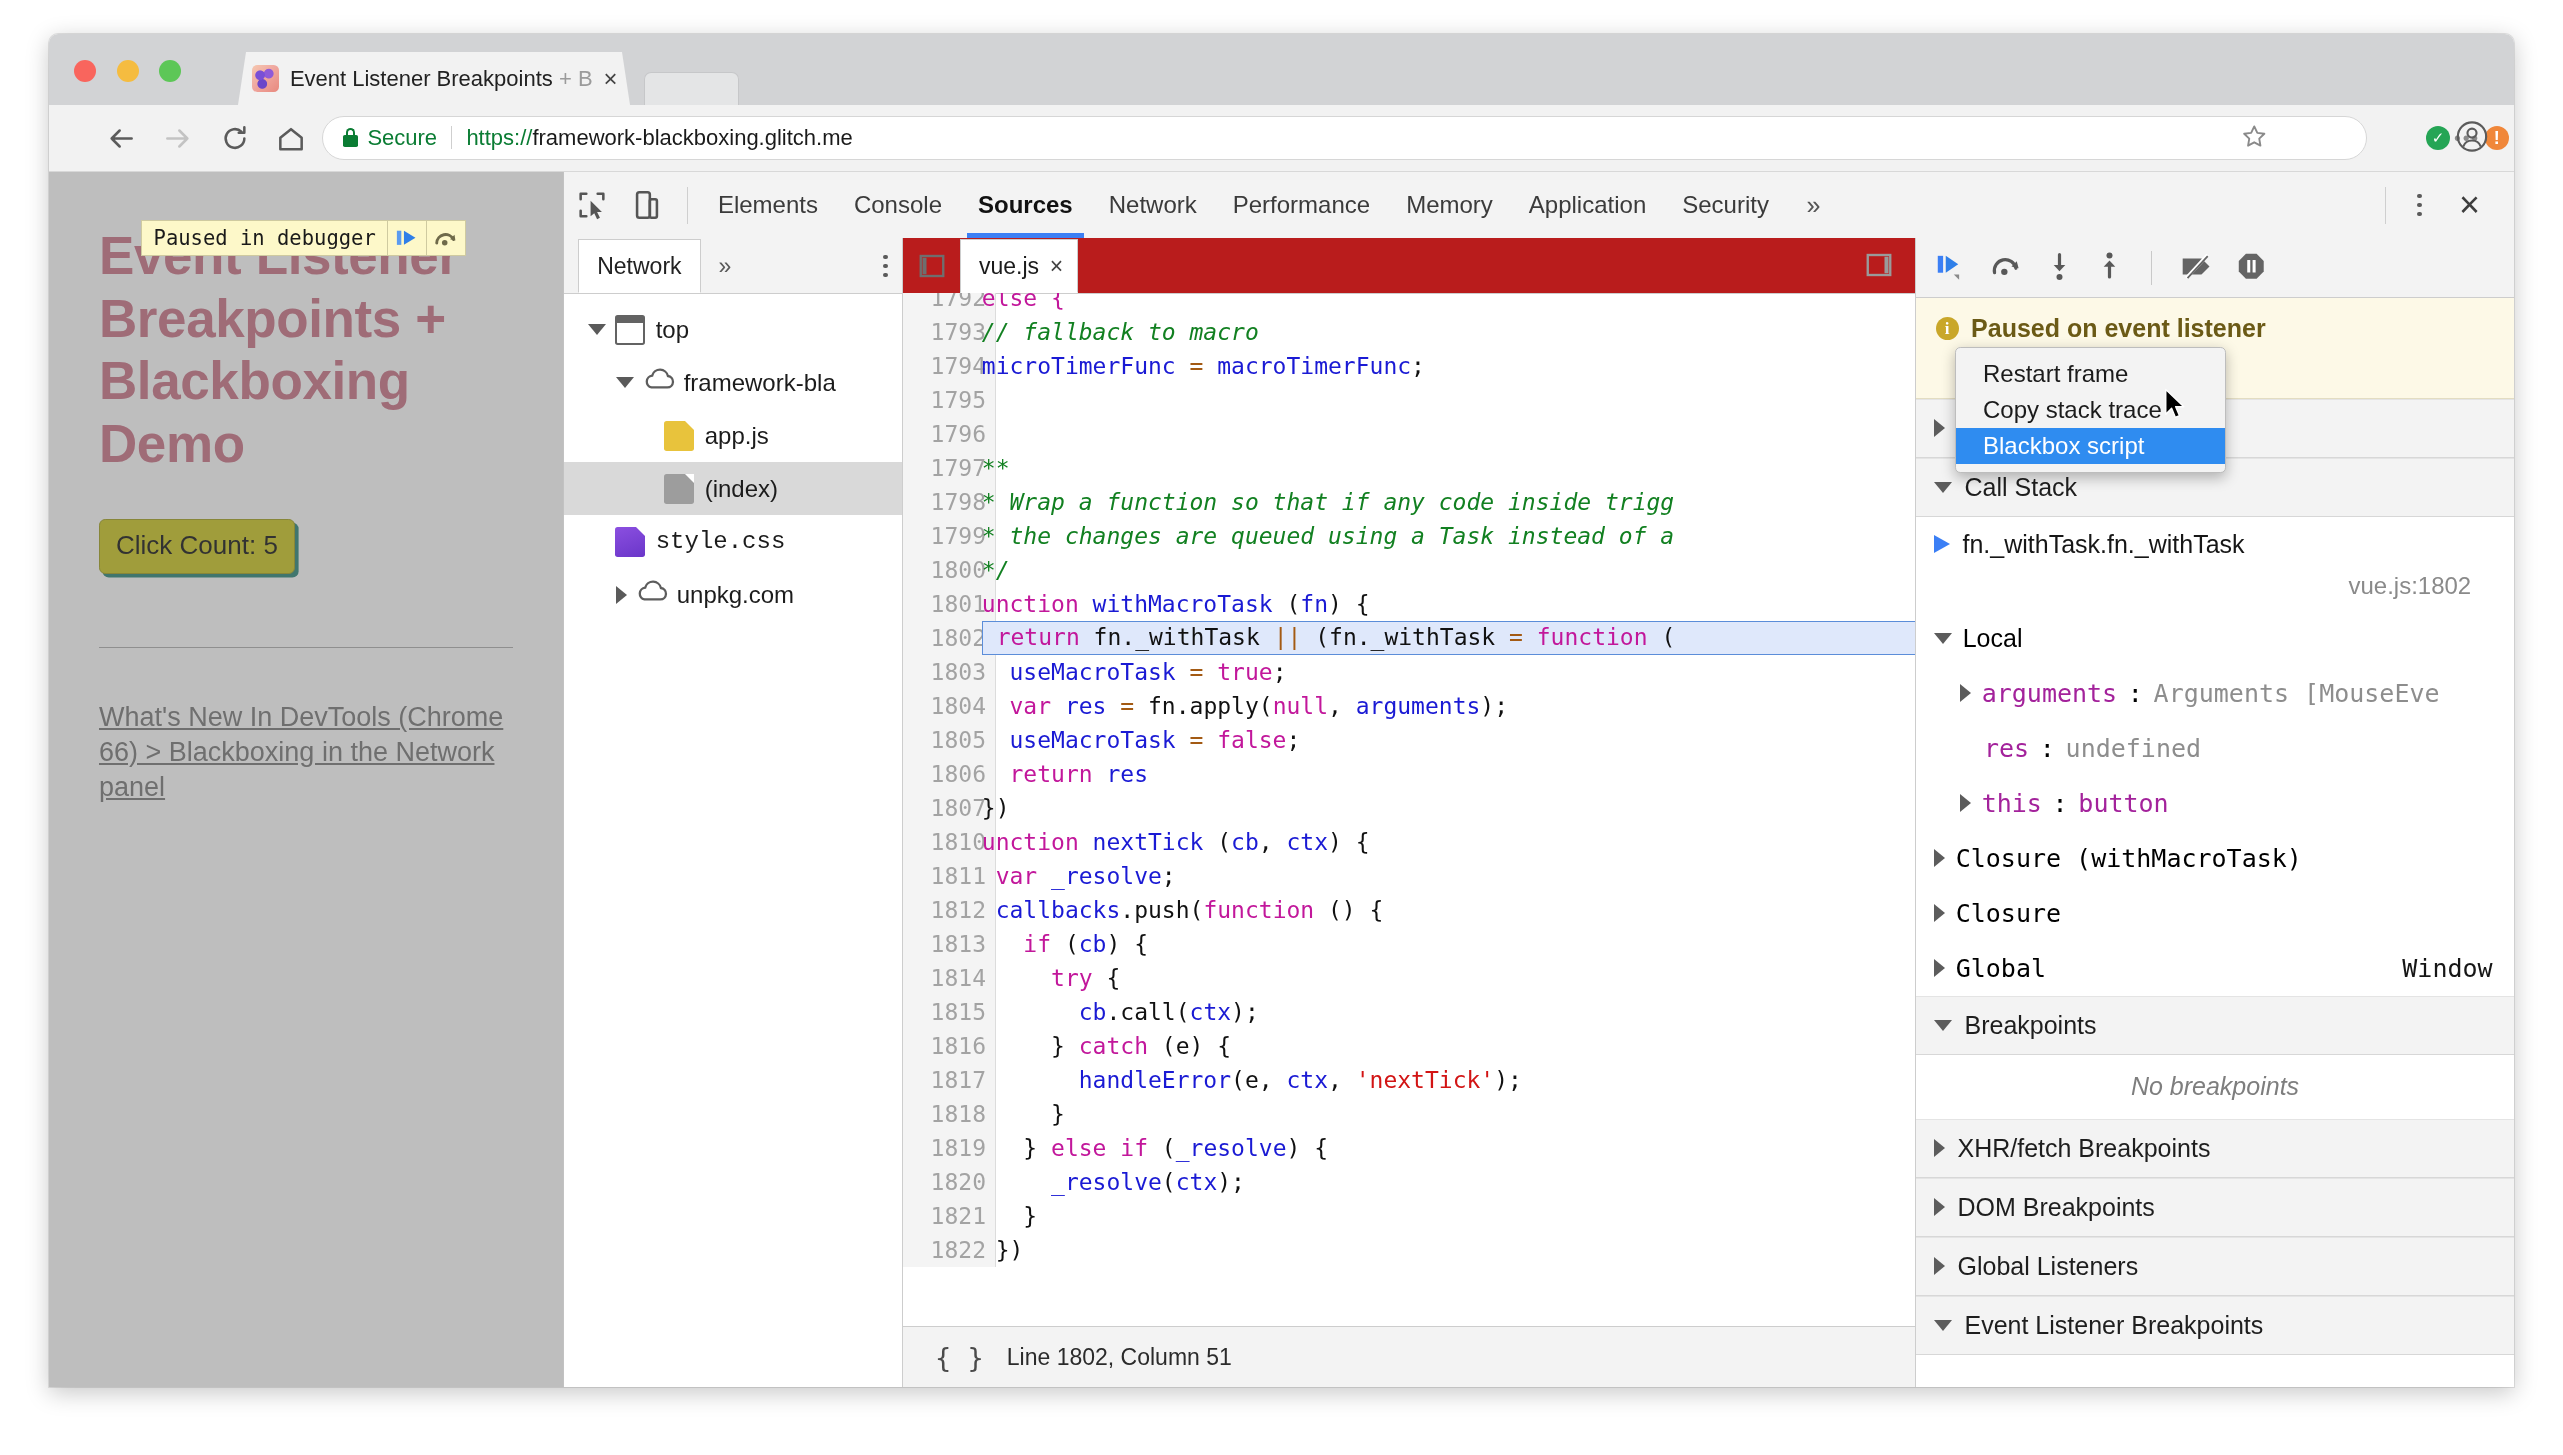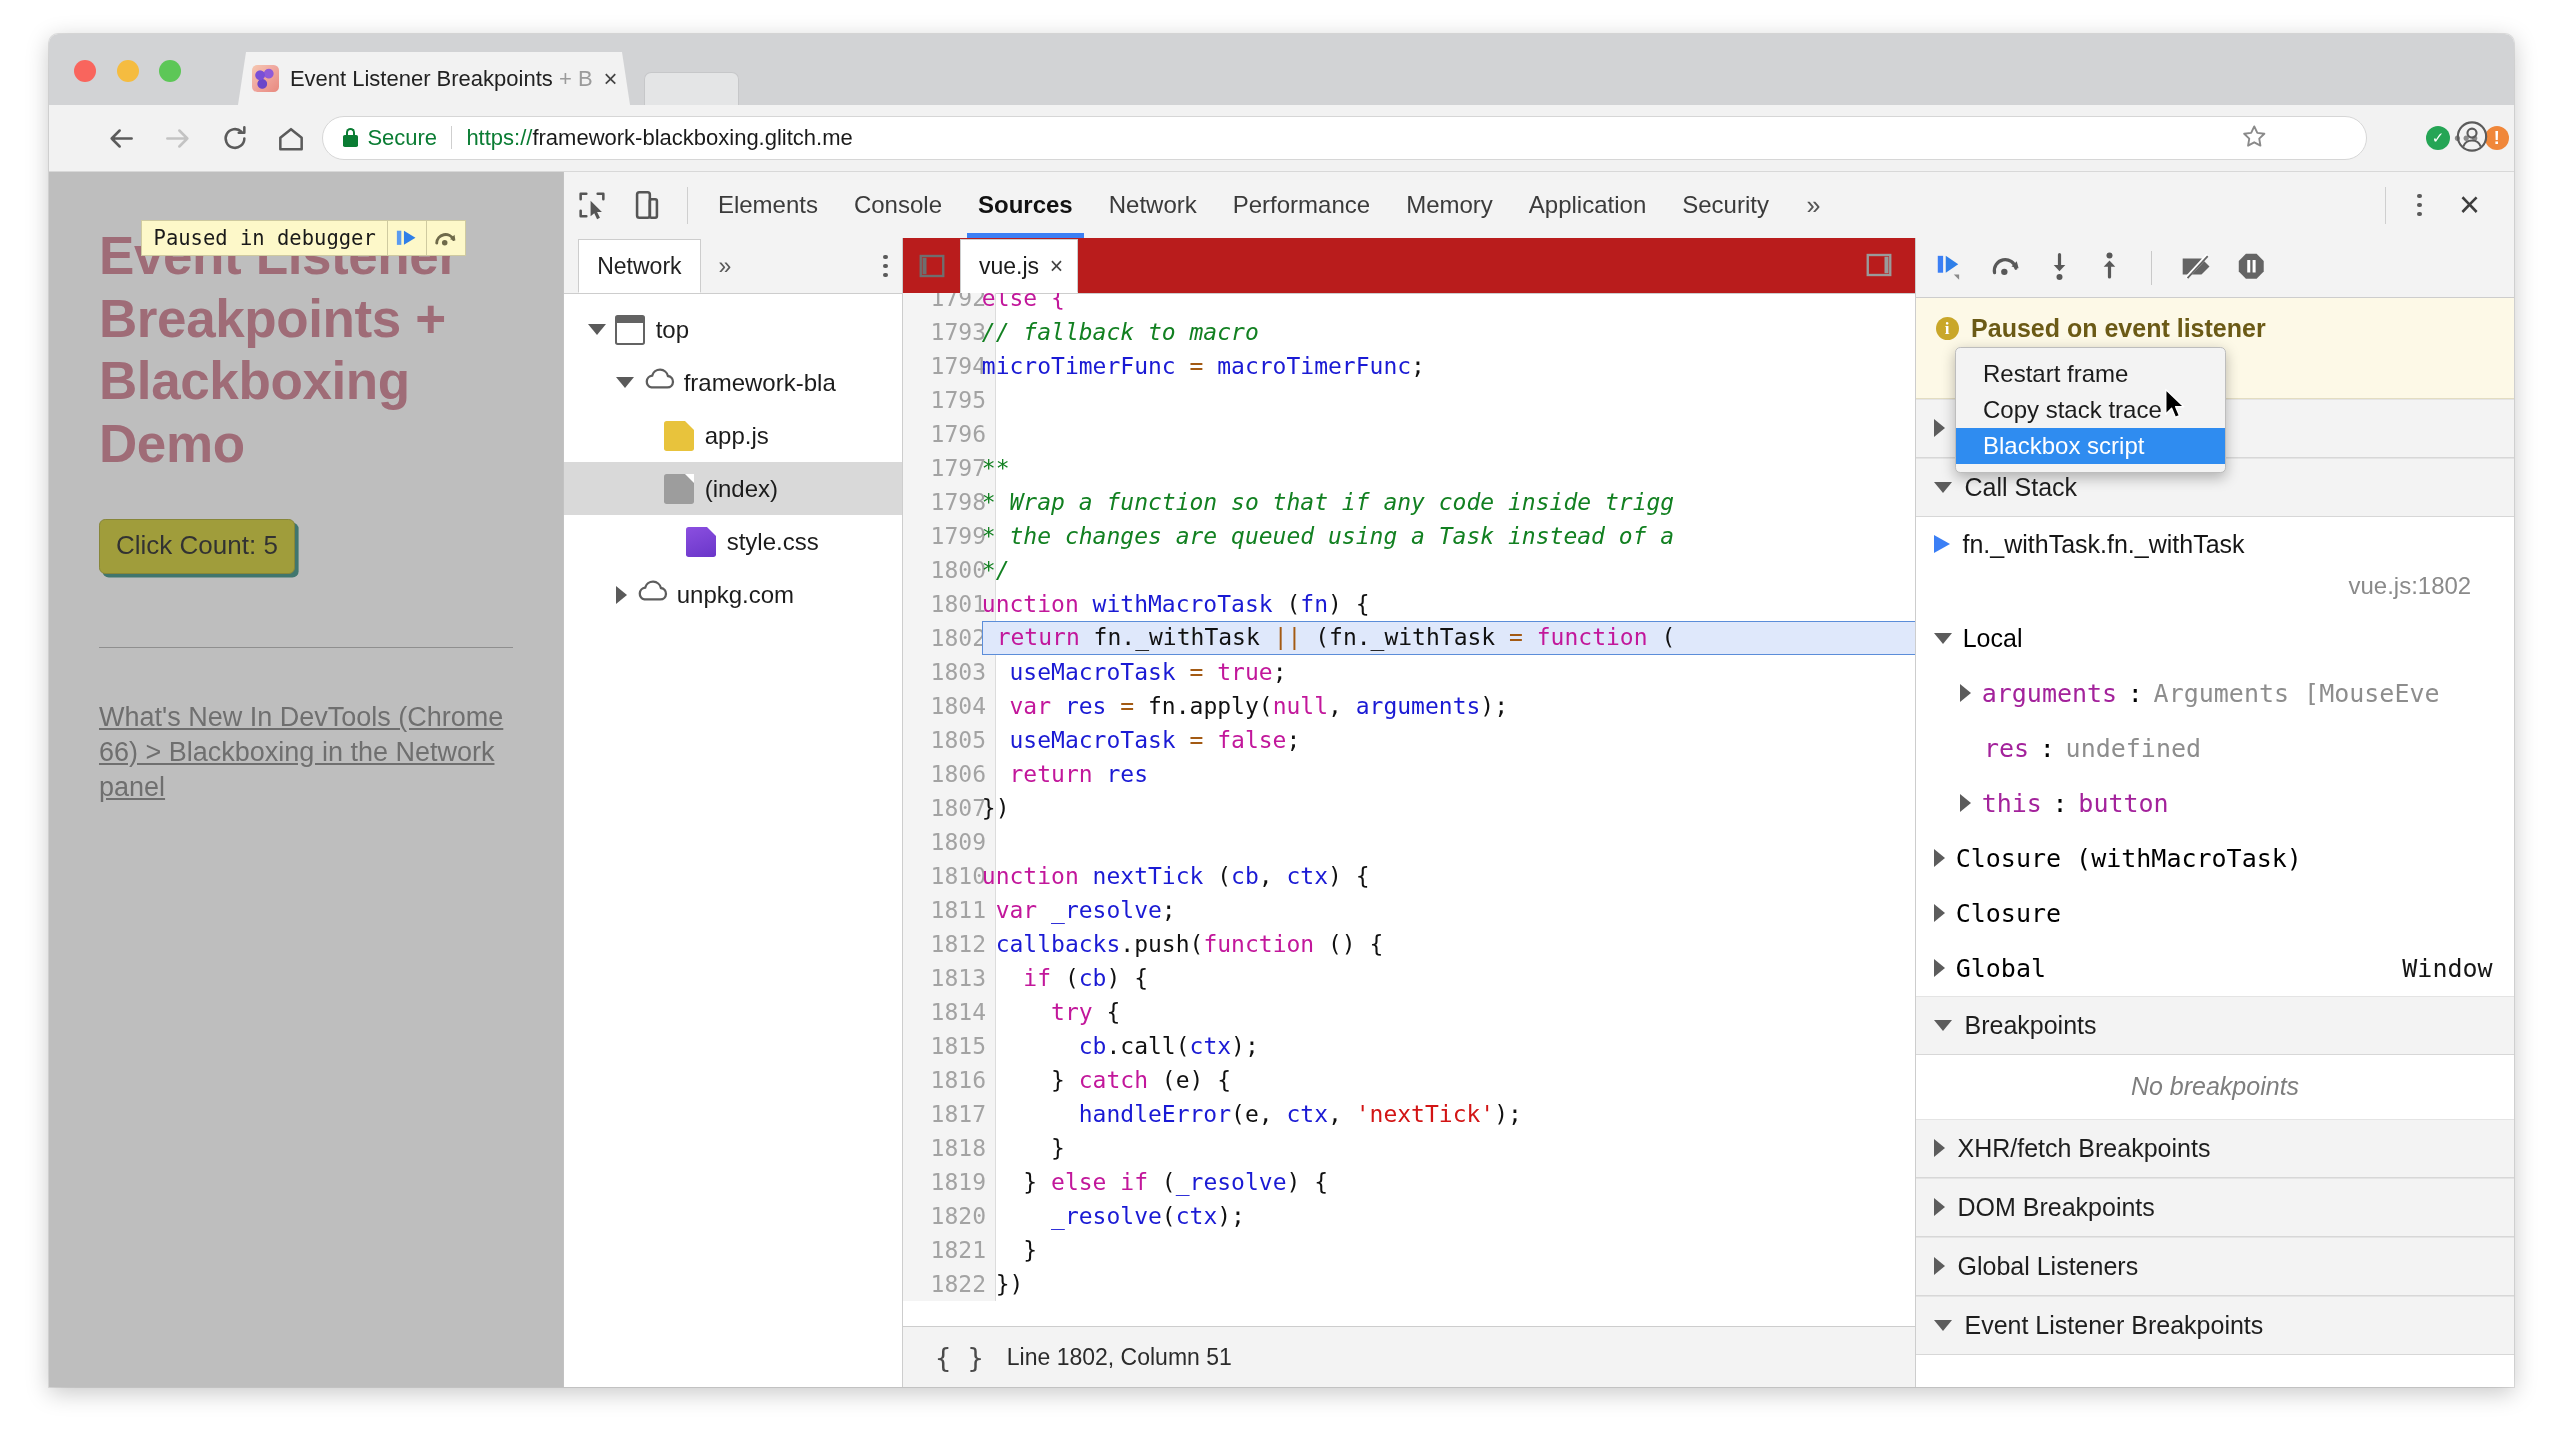--- a/index.html
+++ b/index.html
@@ -448,21 +448,21 @@
         <div class="tree-row" style="padding-left:91px;">
           <span class="ic file yellow"></span>
           <span>app.js</span>
         </div>
 
         <div class="tree-row selected" style="padding-left:91px;">
           <span class="ic file gray"></span>
           <span>(index)</span>
         </div>
 
-        <div class="tree-row" style="padding-left:113px;">
+        <div class="tree-row" style="padding-left:42px;font-family:Liberation Mono, monospace;">
           <span class="ic file purple"></span>
           <span>style.css</span>
         </div>
 
         <div class="tree-row" style="padding-left:52px;">
           <span class="tri right"></span>
           <span class="ic cloud">
             <svg width="32" height="23" viewBox="0 0 36 26">
                   <path d="M9.5 22h18a6.5 6.5 0 0 0 .6-12.95A9.2 9.2 0 0 0 10.3 8.6 6.8 6.8 0 0 0 9.5 22z" fill="none" stroke="#5d5d5d" stroke-width="2.6"></path>
                 </svg>
@@ -504,21 +504,20 @@
               <div class="cline"><div class="gut">1798</div><div class="ctxt"><span class="cm">* Wrap a function so that if any code inside trigg</span></div></div>
               <div class="cline"><div class="gut">1799</div><div class="ctxt"><span class="cm">* the changes are queued using a Task instead of a</span></div></div>
               <div class="cline"><div class="gut">1800</div><div class="ctxt"><span class="cm">*/</span></div></div>
               <div class="cline"><div class="gut">1801</div><div class="ctxt"><span class="k">unction </span><span class="id">withMacroTask </span><span class="pl">(</span><span class="id">fn</span><span class="pl">) {</span></div></div>
               <div class="cline exec"><div class="gut">1802</div><div class="ctxt"><span class="k"> return </span><span class="pl">fn</span><span class="pl">._withTask </span><span class="op">|| </span><span class="pl">(</span><span class="pl">fn</span><span class="pl">._withTask </span><span class="op">= </span><span class="k">function </span><span class="pl">(</span></div></div>
               <div class="cline"><div class="gut">1803</div><div class="ctxt"><span class="id">  useMacroTask </span><span class="op">= </span><span class="k">true</span><span class="pl">;</span></div></div>
               <div class="cline"><div class="gut">1804</div><div class="ctxt"><span class="k">  var </span><span class="id">res </span><span class="op">= </span><span class="pl">fn</span><span class="pl">.apply(</span><span class="k">null</span><span class="pl">, </span><span class="id">arguments</span><span class="pl">);</span></div></div>
               <div class="cline"><div class="gut">1805</div><div class="ctxt"><span class="id">  useMacroTask </span><span class="op">= </span><span class="k">false</span><span class="pl">;</span></div></div>
               <div class="cline"><div class="gut">1806</div><div class="ctxt"><span class="k">  return </span><span class="id">res</span></div></div>
               <div class="cline"><div class="gut">1807</div><div class="ctxt"><span class="pl">})</span></div></div>
-              <div class="cline"><div class="gut">1809</div><div class="ctxt"></div></div>
               <div class="cline"><div class="gut">1810</div><div class="ctxt"><span class="k">unction </span><span class="id">nextTick </span><span class="pl">(</span><span class="id">cb</span><span class="pl">, </span><span class="id">ctx</span><span class="pl">) {</span></div></div>
               <div class="cline"><div class="gut">1811</div><div class="ctxt"><span class="k"> var </span><span class="id">_resolve</span><span class="pl">;</span></div></div>
               <div class="cline"><div class="gut">1812</div><div class="ctxt"><span class="id"> callbacks</span><span class="pl">.push(</span><span class="k">function </span><span class="pl">() {</span></div></div>
               <div class="cline"><div class="gut">1813</div><div class="ctxt"><span class="k">   if </span><span class="pl">(</span><span class="id">cb</span><span class="pl">) {</span></div></div>
               <div class="cline"><div class="gut">1814</div><div class="ctxt"><span class="k">     try </span><span class="pl">{</span></div></div>
               <div class="cline"><div class="gut">1815</div><div class="ctxt"><span class="id">       cb</span><span class="pl">.call(</span><span class="id">ctx</span><span class="pl">);</span></div></div>
               <div class="cline"><div class="gut">1816</div><div class="ctxt"><span class="pl">     } </span><span class="k">catch </span><span class="pl">(</span><span class="pl">e</span><span class="pl">) {</span></div></div>
               <div class="cline"><div class="gut">1817</div><div class="ctxt"><span class="id">       handleError</span><span class="pl">(</span><span class="pl">e</span><span class="pl">, </span><span class="id">ctx</span><span class="pl">, </span><span class="st">'nextTick'</span><span class="pl">);</span></div></div>
               <div class="cline"><div class="gut">1818</div><div class="ctxt"><span class="pl">     }</span></div></div>
               <div class="cline"><div class="gut">1819</div><div class="ctxt"><span class="pl">   } </span><span class="k">else if </span><span class="pl">(</span><span class="id">_resolve</span><span class="pl">) {</span></div></div>

